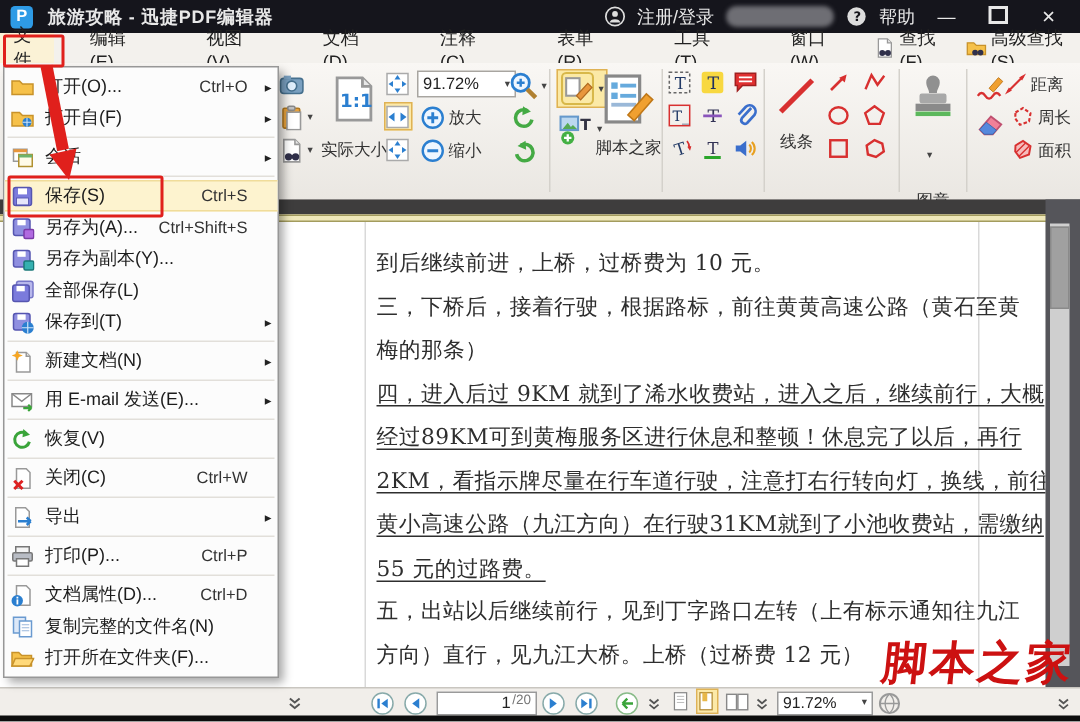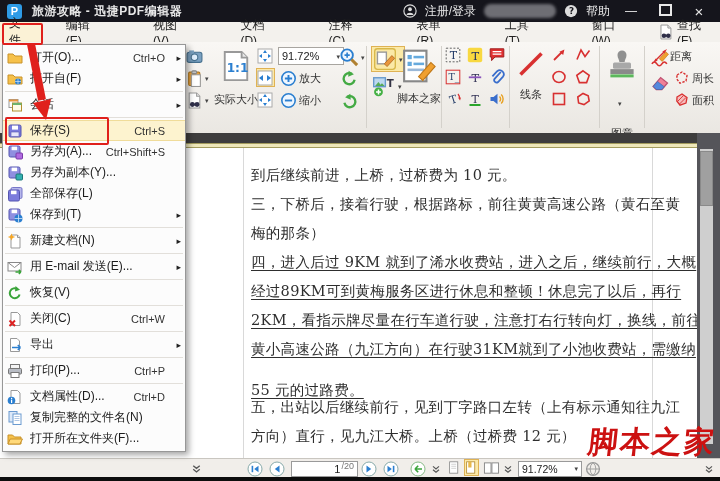--- a/index.html
+++ b/index.html
@@ -143,20 +143,30 @@
             <svg viewBox="0 0 16 16" xmlns="http://www.w3.org/2000/svg">
               <path d="M3 1 L10 1 L13 4 L13 15 L3 15Z" fill="#fff" stroke="#999"></path>
               <path d="M10 1 L10 4 L13 4" fill="#e8e8e8" stroke="#999"></path>
               <circle cx="6" cy="11.8" r="2.3" fill="#30304a"></circle>
               <circle cx="10.4" cy="11.8" r="2.3" fill="#30304a"></circle>
               <rect x="6" y="10.8" width="4.4" height="2" fill="#30304a"></rect>
             </svg>
           </span>
         <span>查找(F)</span>
       </span>
+      <span class="find-btn">
+        <span class="ic16" data-icon="adv-find-icon">
+            <svg viewBox="0 0 16 16" xmlns="http://www.w3.org/2000/svg">
+              <path d="M1 4 L6 4 L8 6 L15 6 L15 13 L1 13Z" fill="#f6c14a" stroke="#c8922a"></path>
+              <circle cx="7" cy="11.5" r="2.2" fill="#30304a"></circle>
+              <circle cx="11.2" cy="11.5" r="2.2" fill="#30304a"></circle>
+            </svg>
+          </span>
+        <span>高级查找(S)</span>
+      </span>
     </div>
   </div>
 
   <div class="toolbar">
     <span class="tb-abs" style="left:186px;top:6px;">
         <span class="ic17" data-icon="camera-icon">
           <svg viewBox="0 0 16 16" xmlns="http://www.w3.org/2000/svg">
             <rect x="1" y="4" width="14" height="9.5" rx="2" fill="#7aa0c0" stroke="#46708e"></rect>
             <circle cx="8" cy="8.8" r="3.1" fill="#dfeefc" stroke="#46708e"></circle>
             <rect x="3" y="2.3" width="4.5" height="2.4" fill="#7aa0c0"></rect>
@@ -480,21 +490,21 @@
       </span>
     <span class="tb-abs" style="left:650px;top:30px;">
         <span class="ic20" data-icon="eraser-icon">
           <svg viewBox="0 0 16 16" xmlns="http://www.w3.org/2000/svg">
             <path d="M2.5 11.5 L8.5 4.5 L14 8.8 L9.5 14 H5Z" fill="#f08098" stroke="#c05070"></path>
             <path d="M2.5 11.5 L6 7.6 L11.4 11.8 L9.5 14 H5Z" fill="#5588dd" stroke="#3a66aa" stroke-width=".5"></path>
           </svg>
         </span>
       </span>
 
-    <span class="tb-abs" style="left:652px;top:6px;">
+    <span class="tb-abs" style="left:669px;top:6px;">
         <span class="ic16" data-icon="distance-icon">
           <svg viewBox="0 0 16 16" xmlns="http://www.w3.org/2000/svg">
             <path d="M3 13 L13 3" stroke="#d83030" stroke-width="1.5"></path>
             <polygon points="1,15 5.6,12.4 3.6,10.4" fill="#d83030"></polygon>
             <polygon points="15,1 12.4,5.6 10.4,3.6" fill="#d83030"></polygon>
           </svg>
         </span>
         <span class="tb-label">距离</span>
       </span>
     <span class="tb-abs" style="left:674px;top:28px;">
@@ -522,21 +532,21 @@
     <div class="vline" style="left:243px;"></div>
     <div class="vline" style="left:652px;"></div>
     <div id="doc-lines">
         <div class="doc-line" style="top: 18px;">到后继续前进，上桥，过桥费为 10 元。</div>
         <div class="doc-line" style="top: 47px;">三，下桥后，接着行驶，根据路标，前往黄黄高速公路（黄石至黄</div>
         <div class="doc-line" style="top: 76px;">梅的那条）</div>
         <div class="doc-line ul" style="top: 105px;">四，进入后过 9KM 就到了浠水收费站，进入之后，继续前行，大概</div>
         <div class="doc-line ul" style="top: 134px;">经过89KM可到黄梅服务区进行休息和整顿！休息完了以后，再行</div>
         <div class="doc-line ul" style="top: 163px;">2KM，看指示牌尽量在行车道行驶，注意打右行转向灯，换线，前往</div>
         <div class="doc-line ul" style="top: 192px;">黄小高速公路（九江方向）在行驶31KM就到了小池收费站，需缴纳</div>
-        <div class="doc-line ul" style="top: 233px;">55 元的过路费。</div>
+        <div class="doc-line ul" style="top: 222px;">55 元的过路费。</div>
         <div class="doc-line" style="top: 250px;">五，出站以后继续前行，见到丁字路口左转（上有标示通知往九江</div>
         <div class="doc-line" style="top: 279px;">方向）直行，见九江大桥。上桥（过桥费 12 元）</div>
       </div>
   </div>
   <div class="scroll-strip">
     <div class="scroll-track">
       <div class="scroll-thumb"></div>
     </div>
   </div>
 

